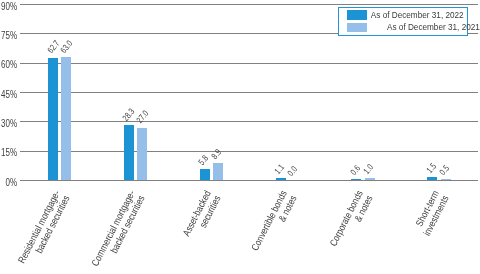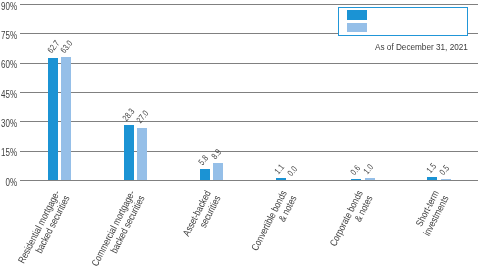--- a/index.html
+++ b/index.html
@@ -78,15 +78,16 @@
     <div class="catlabel" style="left: 156.12px; top: 189px;">
       <div>Corporate bonds</div>
       <div>&amp; notes</div>
     </div>
     <div class="catlabel" style="left: 232px; top: 189px;">
       <div>Short-term</div>
       <div>investments</div>
     </div>
     <div class="legend" style="left: 337.5px; top: 7.2px; width: 130px; height: 28.6px; border-color: rgb(33, 150, 216);"></div>
     <div class="swatch" style="left: 347px; top: 10.4px; width: 20.4px; height: 9.2px; background: rgb(27, 147, 212);"></div>
+    <div class="legtext" style="left: 370.8px; top: 10.8px;">As of December 31, 2022</div>
     <div class="swatch" style="left: 347px; top: 22.8px; width: 20.4px; height: 9.2px; background: rgb(149, 191, 232);"></div>
-    <div class="legtext" style="left: 375px; top: 22.7px; margin-top: 20px;">As of December 31, 2021</div>
+    <div class="legtext" style="left: 387px; top: 22.7px;">As of December 31, 2021</div>
   </div>
 
 </body></html>

